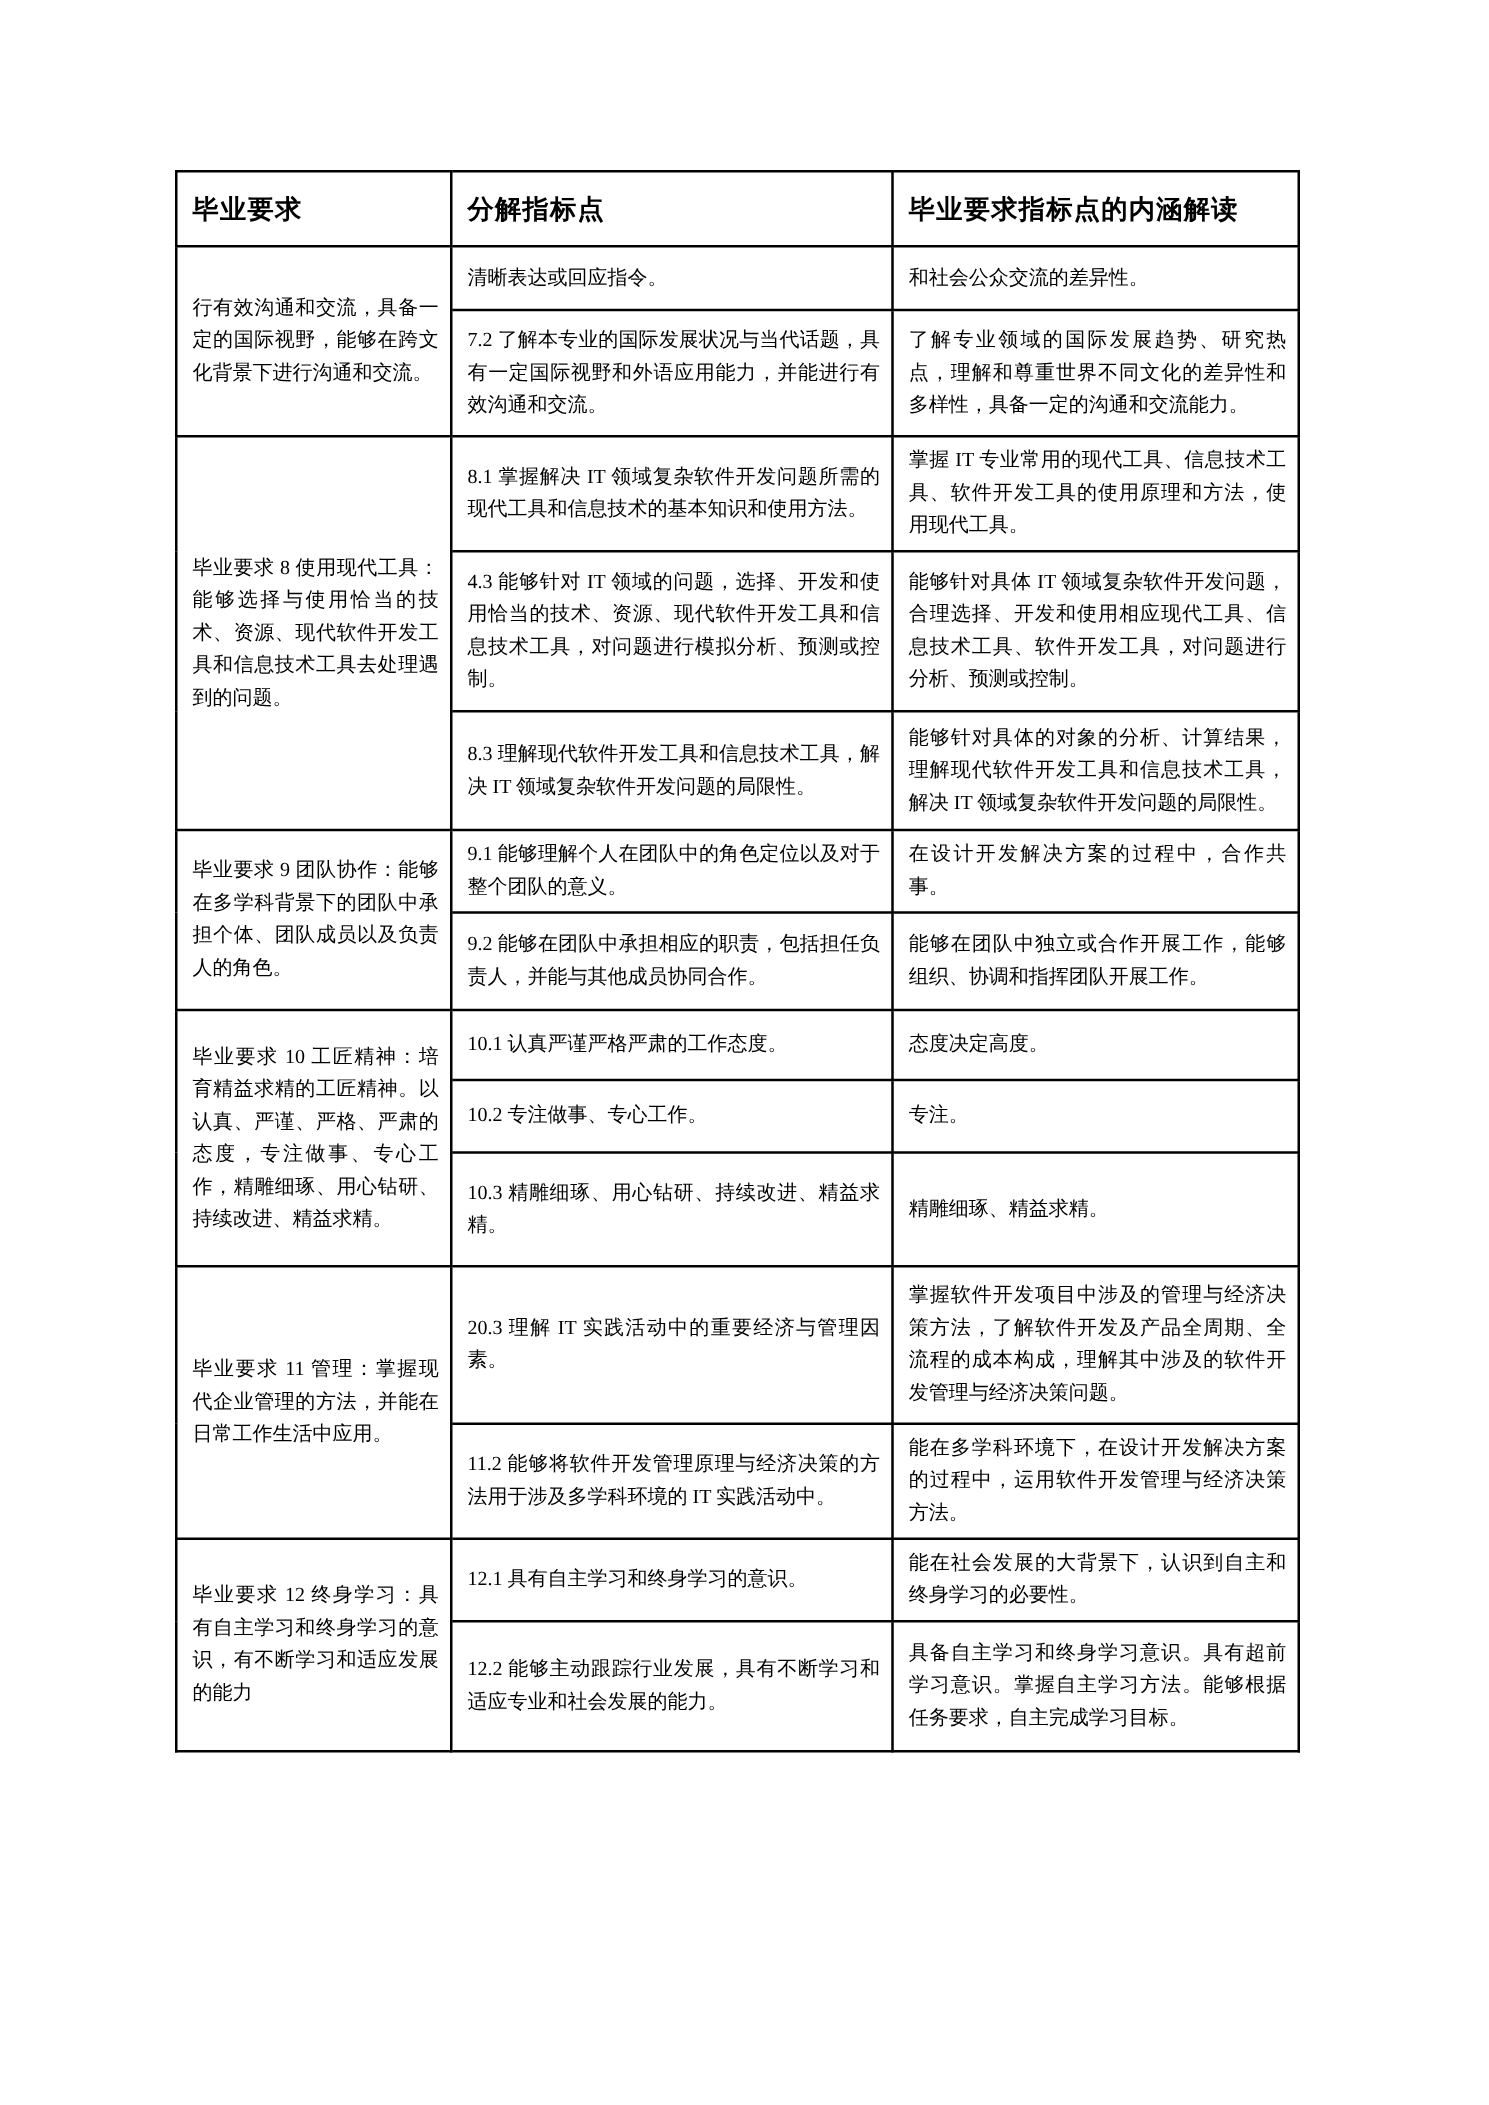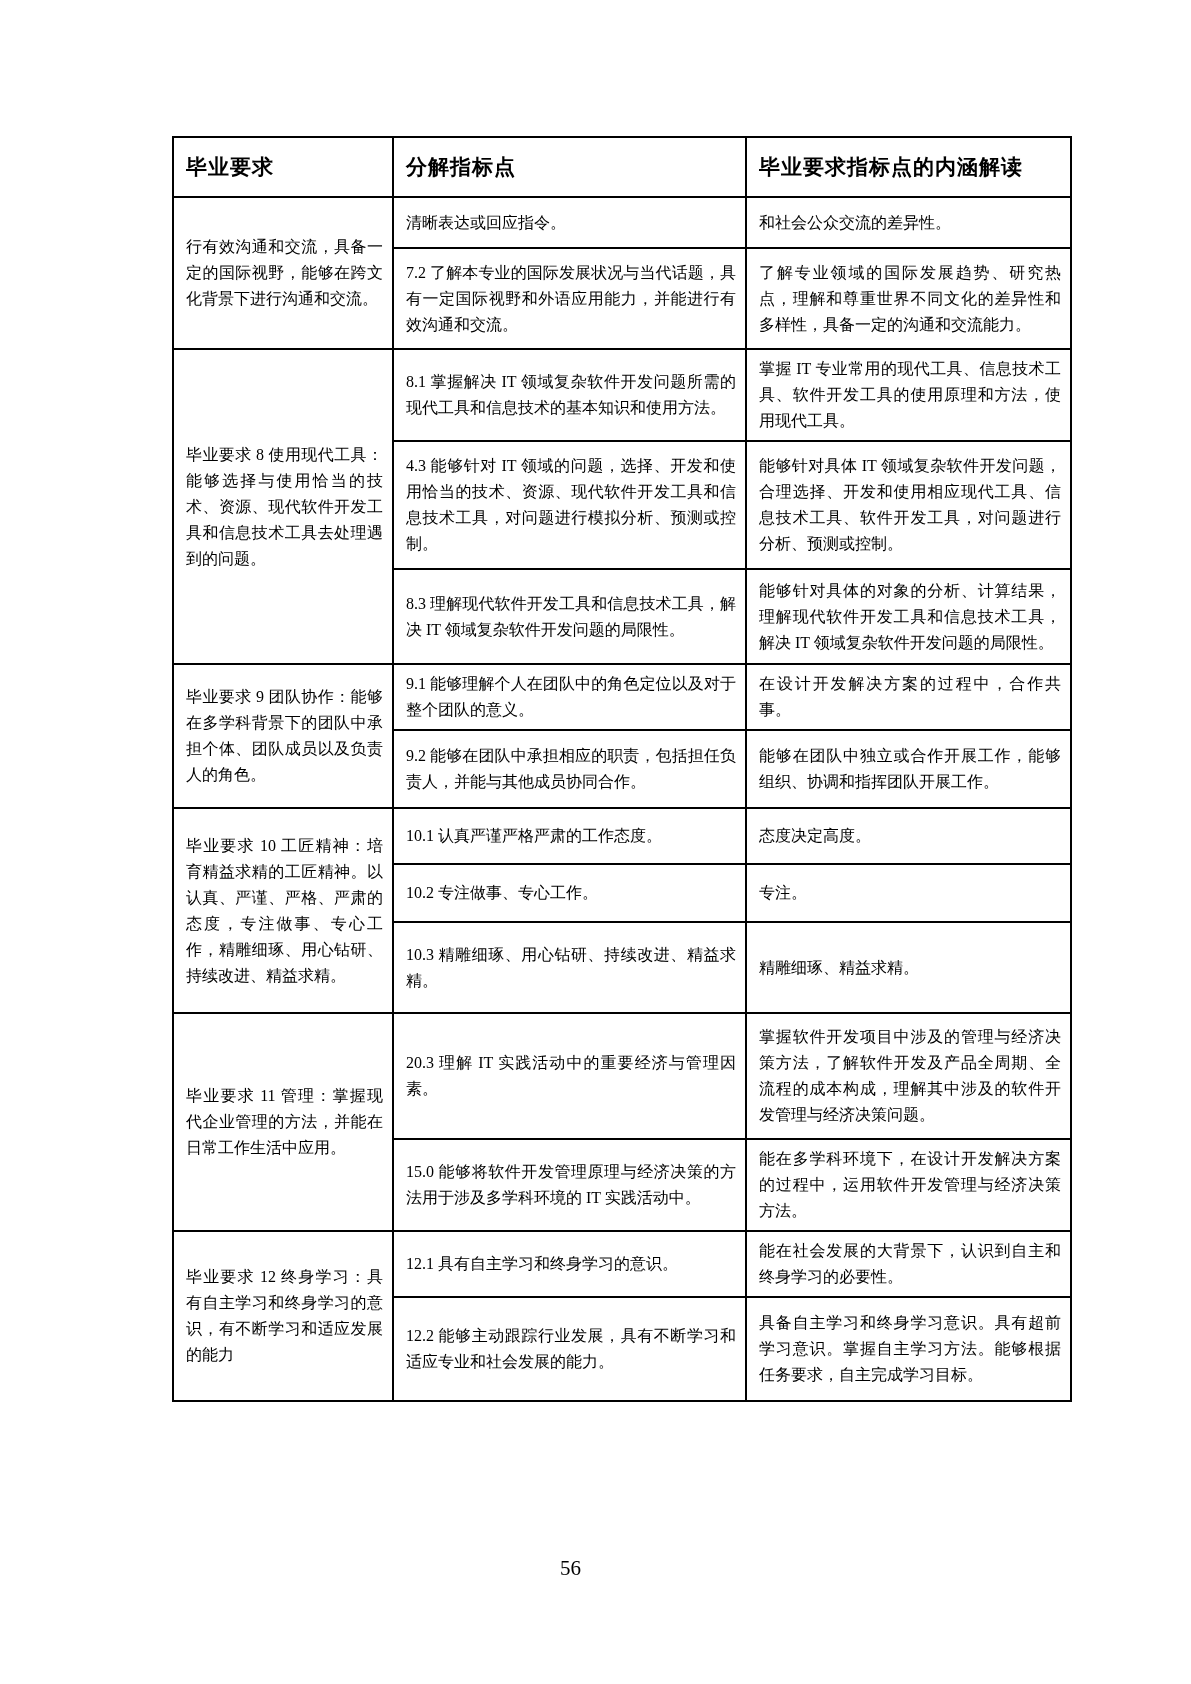--- a/index.html
+++ b/index.html
@@ -13,21 +13,20 @@
   .page {
     position: absolute; inset: 0;
     background: #ffffff;
   }
   table.doc-table {
     position: absolute;
     left: 140px; top: 136px;
     width: 898px;
     border-collapse: collapse;
     table-layout: fixed;
-    margin-left: 32px;
   }
   col.c1 { width: 220px; }
   col.c2 { width: 353px; }
   col.c3 { width: 325px; }
   table.doc-table th, table.doc-table td {
     border: 2px solid #000000;
     font-size: 16px;
     line-height: 26px;
     padding: 6px 9px 6px 12px;
     vertical-align: middle;
@@ -133,31 +132,30 @@
         <td>10.3 精雕细琢、用心钻研、持续改进、精益求精。</td>
         <td>精雕细琢、精益求精。</td>
       </tr>
 
       <tr class="h126">
         <td class="req" rowspan="2">毕业要求 11 管理：掌握现代企业管理的方法，并能在日常工作生活中应用。</td>
         <td>20.3 理解 IT 实践活动中的重要经济与管理因素。</td>
         <td>掌握软件开发项目中涉及的管理与经济决策方法，了解软件开发及产品全周期、全流程的成本构成，理解其中涉及的软件开发管理与经济决策问题。</td>
       </tr>
       <tr class="h74">
-        <td>15.0 能够将软件开发管理原理与经济决策的方法用于涉及多学科环境的 IT 实践活动中。</td>
+        <td>11.2 能够将软件开发管理原理与经济决策的方法用于涉及多学科环境的 IT 实践活动中。</td>
         <td>能在多学科环境下，在设计开发解决方案的过程中，运用软件开发管理与经济决策方法。</td>
       </tr>
 
       <tr class="h57">
         <td class="req" rowspan="2">毕业要求 12 终身学习：具有自主学习和终身学习的意识，有不断学习和适应发展的能力</td>
         <td>12.1 具有自主学习和终身学习的意识。</td>
         <td>能在社会发展的大背景下，认识到自主和终身学习的必要性。</td>
       </tr>
       <tr class="h104">
         <td>12.2 能够主动跟踪行业发展，具有不断学习和适应专业和社会发展的能力。</td>
         <td>具备自主学习和终身学习意识。具有超前学习意识。掌握自主学习方法。能够根据任务要求，自主完成学习目标。</td>
       </tr>
     </tbody>
   </table>
 
-  <div class="page-number">56</div>
 
 </div>
 
 </body></html>

